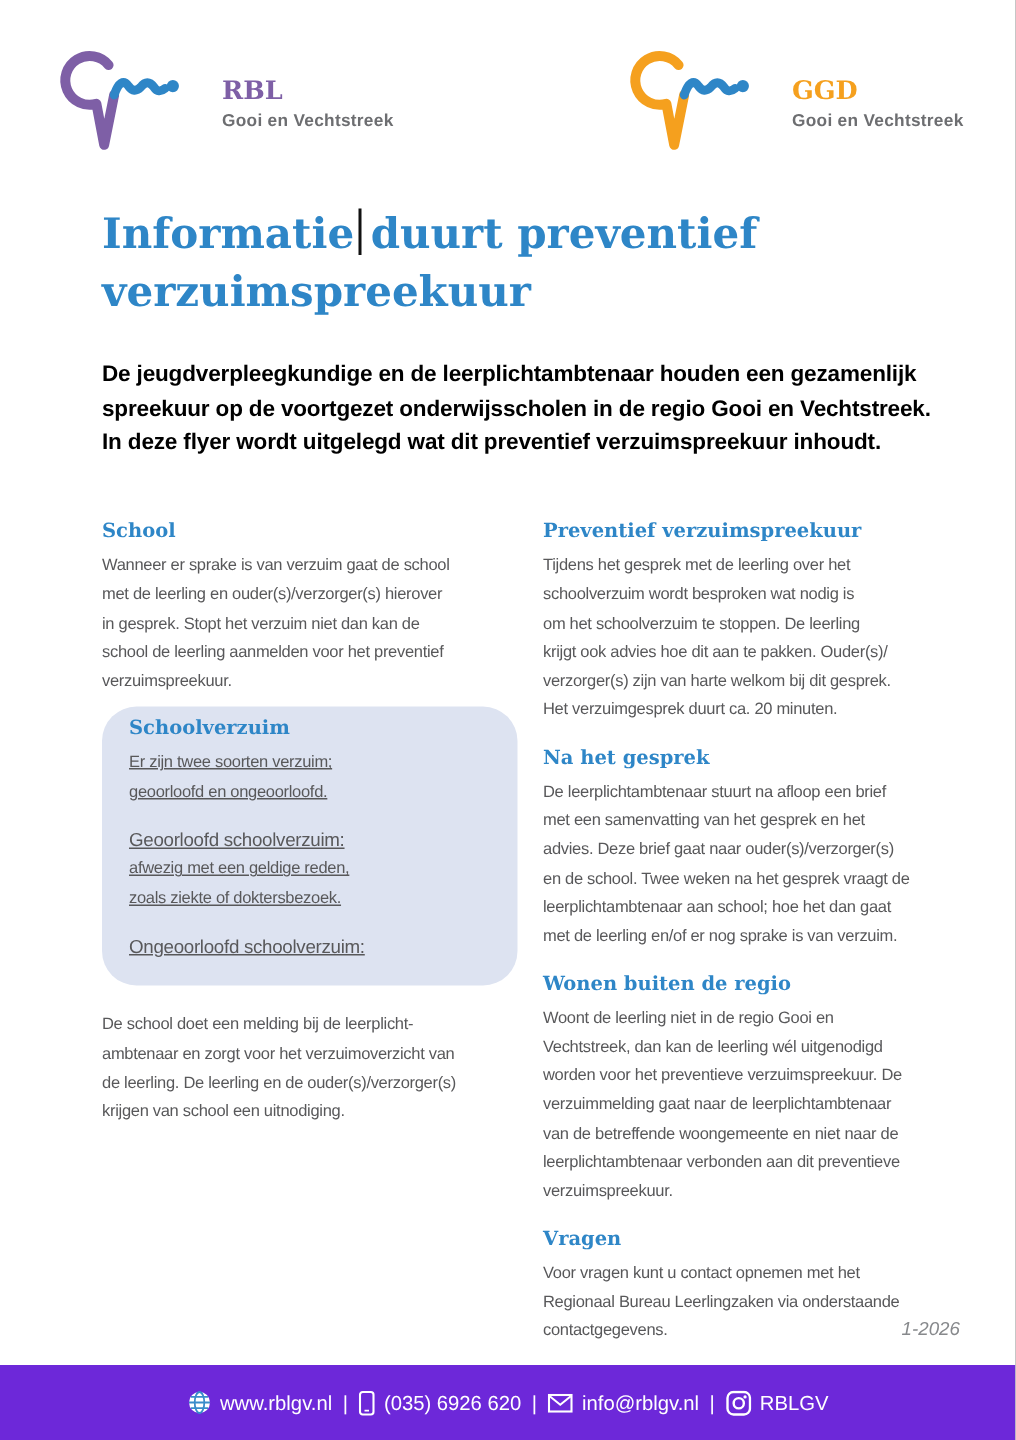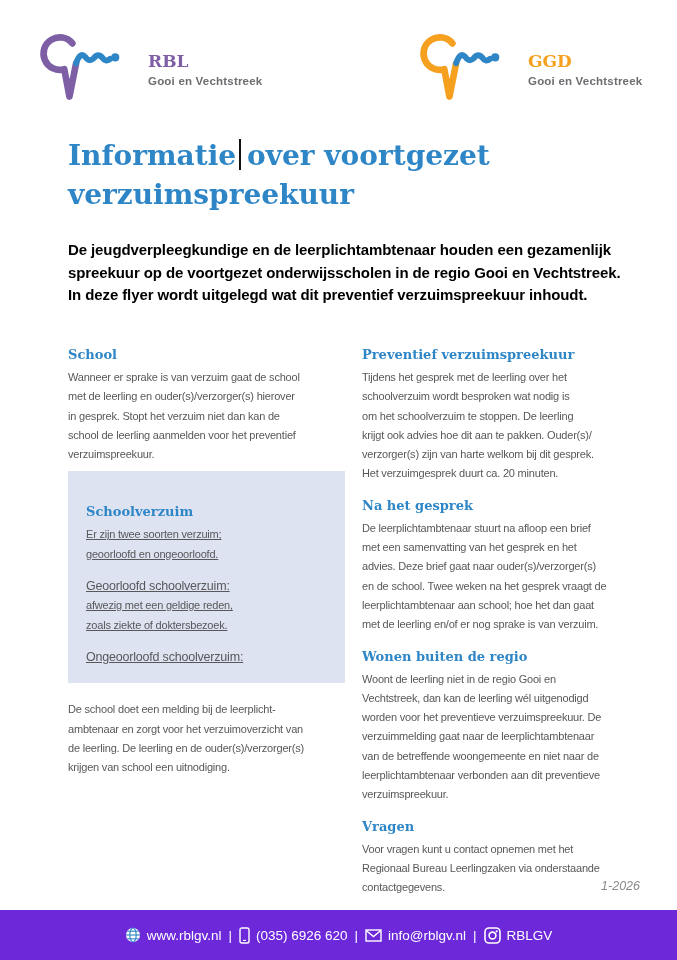--- a/index.html
+++ b/index.html
@@ -42,22 +42,23 @@
     font-size:13px; line-height:21px; color:#2e86c7; margin:0 0 3px 0;
   }
   .body {
     font-size:11px; line-height:19.3px; color:#58585a;
     letter-spacing:-0.2px; white-space:pre;
   }
   .sec { margin-bottom:11px; }
   .sec-school { margin-bottom:7px; }
   
   .infobox {
-    width:277px; background:#dde3f1; padding:30px 18px 16px 18px;
+    width:277px; background:#dde3f1; padding:4px 18px 16px 18px;
     margin-bottom:17px;
+    border-radius:23px;
   }
   .infobox .body { white-space:pre-line;text-decoration:underline; }
   .infobox-item { margin-top:13px; }
   .infobox-item-title {
     font-size:12.5px; line-height:19.3px; color:#58585a;
     letter-spacing:-0.2px; text-decoration:underline;
   }
   
   .version {
     position:absolute; right:37px; top:879px;
@@ -96,21 +97,21 @@
       <path d="M57 45 Q63 28 70 37 Q75 44 81 38 Q87 30 93 38 Q97 44 103 39" fill="none" stroke="#2e86c7" stroke-width="8" stroke-linecap="round"></path>
       <circle cx="110" cy="37" r="5.5" fill="#2e86c7"></circle>
     </svg>
     <div class="logo-text">
       <div class="logo-name">GGD</div>
       <div class="logo-sub">Gooi en Vechtstreek</div>
     </div>
   </div>
 
   <div class="title">
-    <div><span>Informatie</span><span class="caret"></span><span>over voortgezet</span></div>
+    <div><span>Informatie</span><span class="caret"></span><span>duurt preventief</span></div>
     <div>verzuimspreekuur</div>
   </div>
 
   <div class="intro">De jeugdverpleegkundige en de leerplichtambtenaar houden een gezamenlijk
 spreekuur op de voortgezet onderwijsscholen in de regio Gooi en Vechtstreek.
 In deze flyer wordt uitgelegd wat dit preventief verzuimspreekuur inhoudt.</div>
 
   <div class="col col-left">
     <div class="sec sec-school">
       <h3>School</h3>

